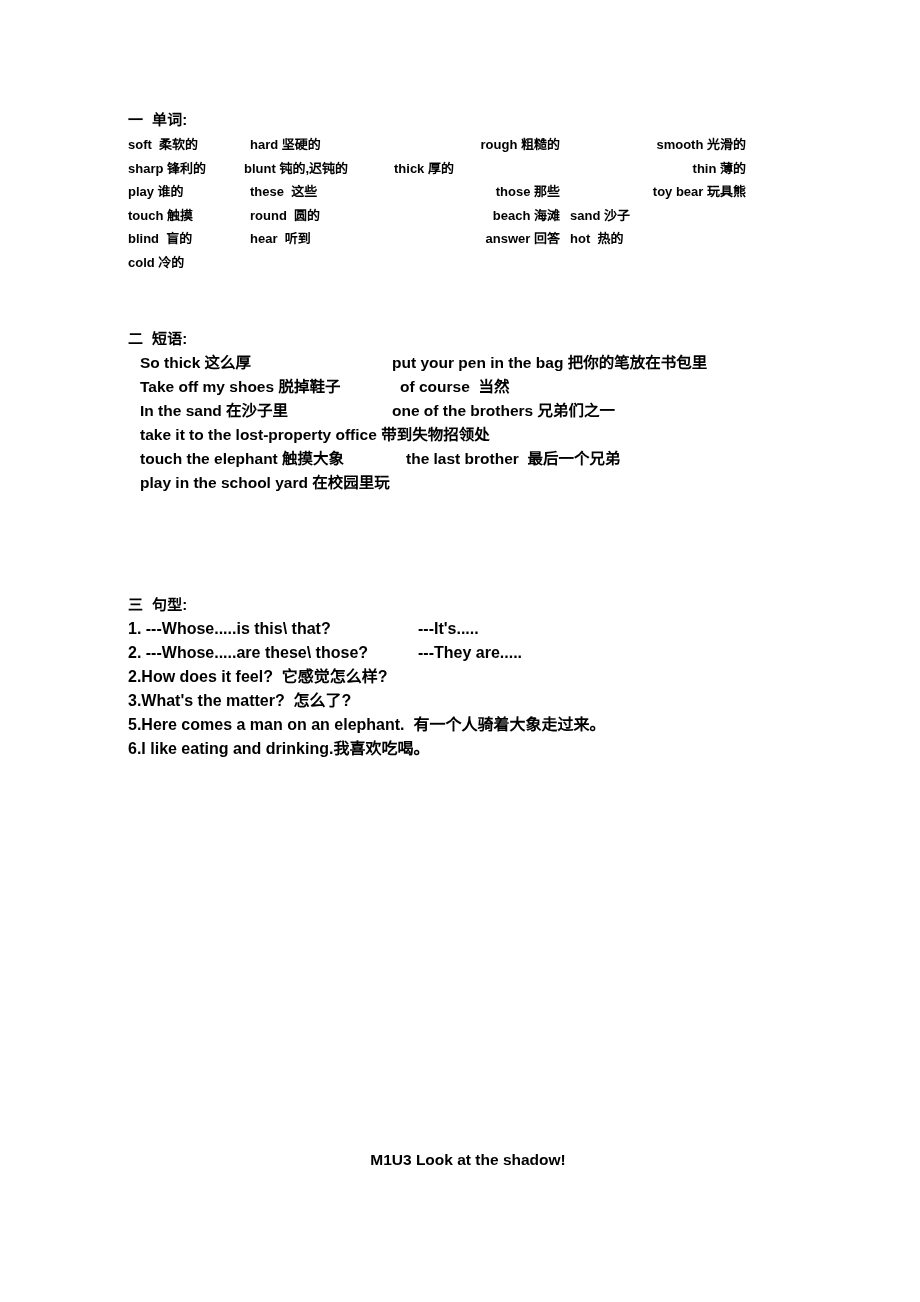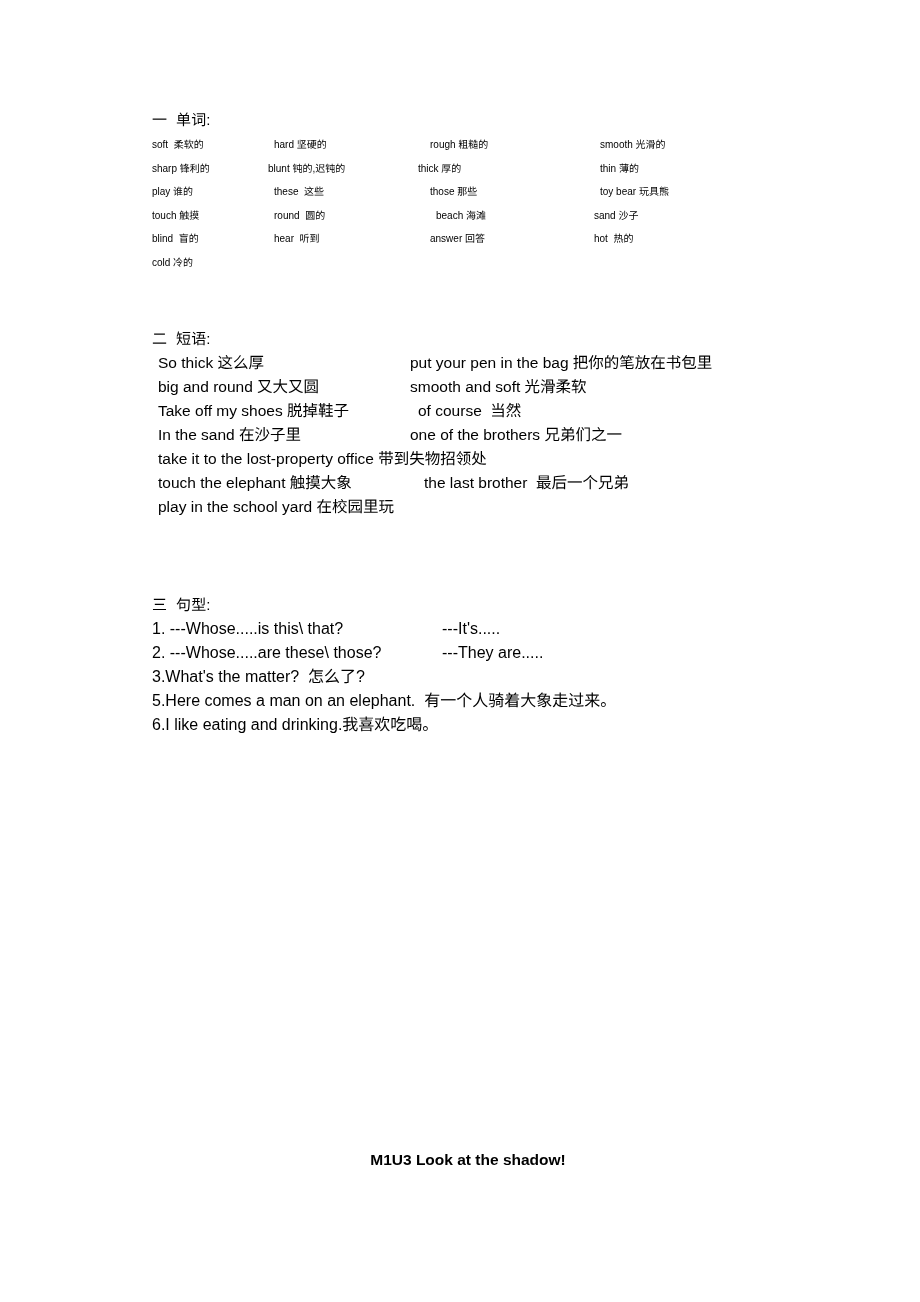--- a/index.html
+++ b/index.html
@@ -18,53 +18,54 @@
     width: 920px;
     height: 1302px;
     margin: 0 auto;
     background: #ffffff;
     overflow: hidden;
   }
 
   
   .section {
     position: absolute;
-    left: 152px;
+    left: 128px;
+    font-weight: bold;
   }
   .sec-heading {
     font-size: 15px;
     line-height: 24px;
     white-space: pre;
     letter-spacing: 0.2px;
   }
 
   
   .vocab-table {
     border-collapse: collapse;
     margin-top: 1px;
   }
   .vocab-table td {
-    font-size: 10px;
+    font-size: 13px;
     line-height: 23.5px;
     padding: 0;
     vertical-align: baseline;
     white-space: pre;
   }
   .vocab-table td.c0 { width: 112px; }
   .vocab-table td.c1 { width: 140px; }
   .vocab-table td.c2 { width: 148px; }
   .vocab-table td.c3 { width: 170px; }
   .vocab-table td.pad-s  { padding-left: 4px; }
   .vocab-table td.pad-m  { padding-left: 10px; }
-  .vocab-table td.pad-l  { padding-left: 16px; }
+  .vocab-table td.pad-l  { padding-left: 16px; text-align: right; }
 
   
   .phrase-table {
     border-collapse: collapse;
-    margin-left: 6px;
+    margin-left: 12px;
   }
   .phrase-table td {
     font-size: 15.5px;
     line-height: 24px;
     padding: 0;
     vertical-align: baseline;
     white-space: pre;
   }
   .phrase-table td.p0 { width: 252px; }
   .phrase-table td.p0b { width: 190px; }
@@ -147,24 +148,20 @@
   <div class="section" style="top:327px;">
     <div class="sec-heading">二  短语:</div>
 
     <table class="phrase-table">
       <tbody>
         <tr>
           <td class="p0">So thick 这么厚</td>
           <td>put your pen in the bag 把你的笔放在书包里</td>
         </tr>
         <tr>
-          <td class="p0">big and round 又大又圆</td>
-          <td>smooth and soft 光滑柔软</td>
-        </tr>
-        <tr>
           <td class="p0b">Take off my shoes 脱掉鞋子</td>
           <td style="padding-left:8px;">of course  当然</td>
         </tr>
         <tr>
           <td class="p0">In the sand 在沙子里</td>
           <td>one of the brothers 兄弟们之一</td>
         </tr>
         <tr>
           <td colspan="2">take it to the lost-property office 带到失物招领处</td>
         </tr>
@@ -186,20 +183,23 @@
       <tbody>
         <tr>
           <td class="s0">1. ---Whose.....is this\ that?</td>
           <td>---It's.....</td>
         </tr>
         <tr>
           <td class="s0">2. ---Whose.....are these\ those?</td>
           <td>---They are.....</td>
         </tr>
         <tr>
+          <td colspan="2">2.How does it feel?  它感觉怎么样?</td>
+        </tr>
+        <tr>
           <td colspan="2">3.What's the matter?  怎么了?</td>
         </tr>
         <tr>
           <td colspan="2">5.Here comes a man on an elephant.  有一个人骑着大象走过来。</td>
         </tr>
         <tr>
           <td colspan="2">6.I like eating and drinking.我喜欢吃喝。</td>
         </tr>
       </tbody>
     </table>

